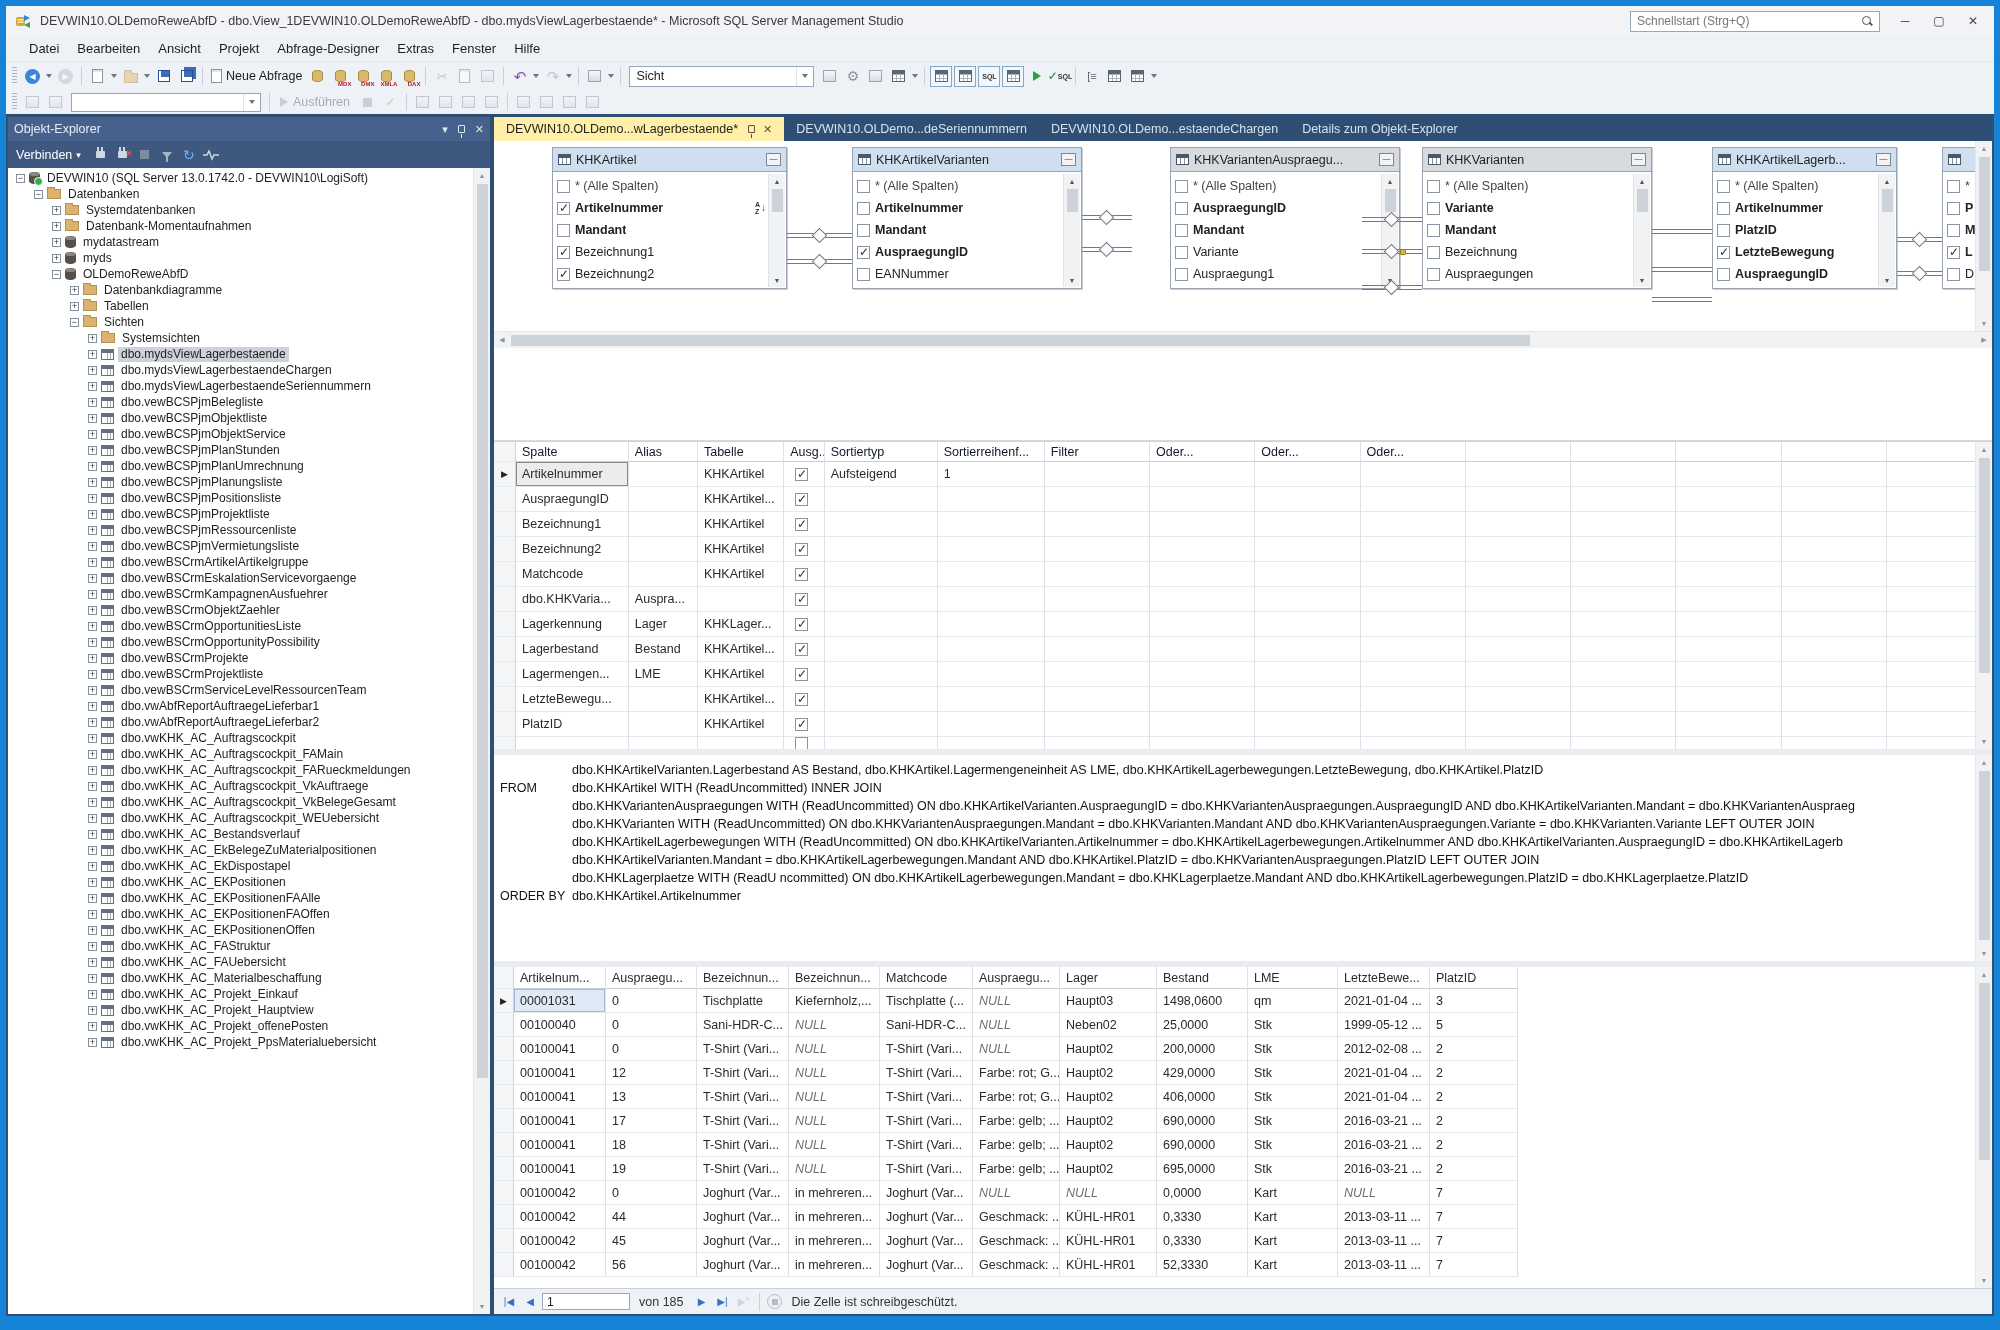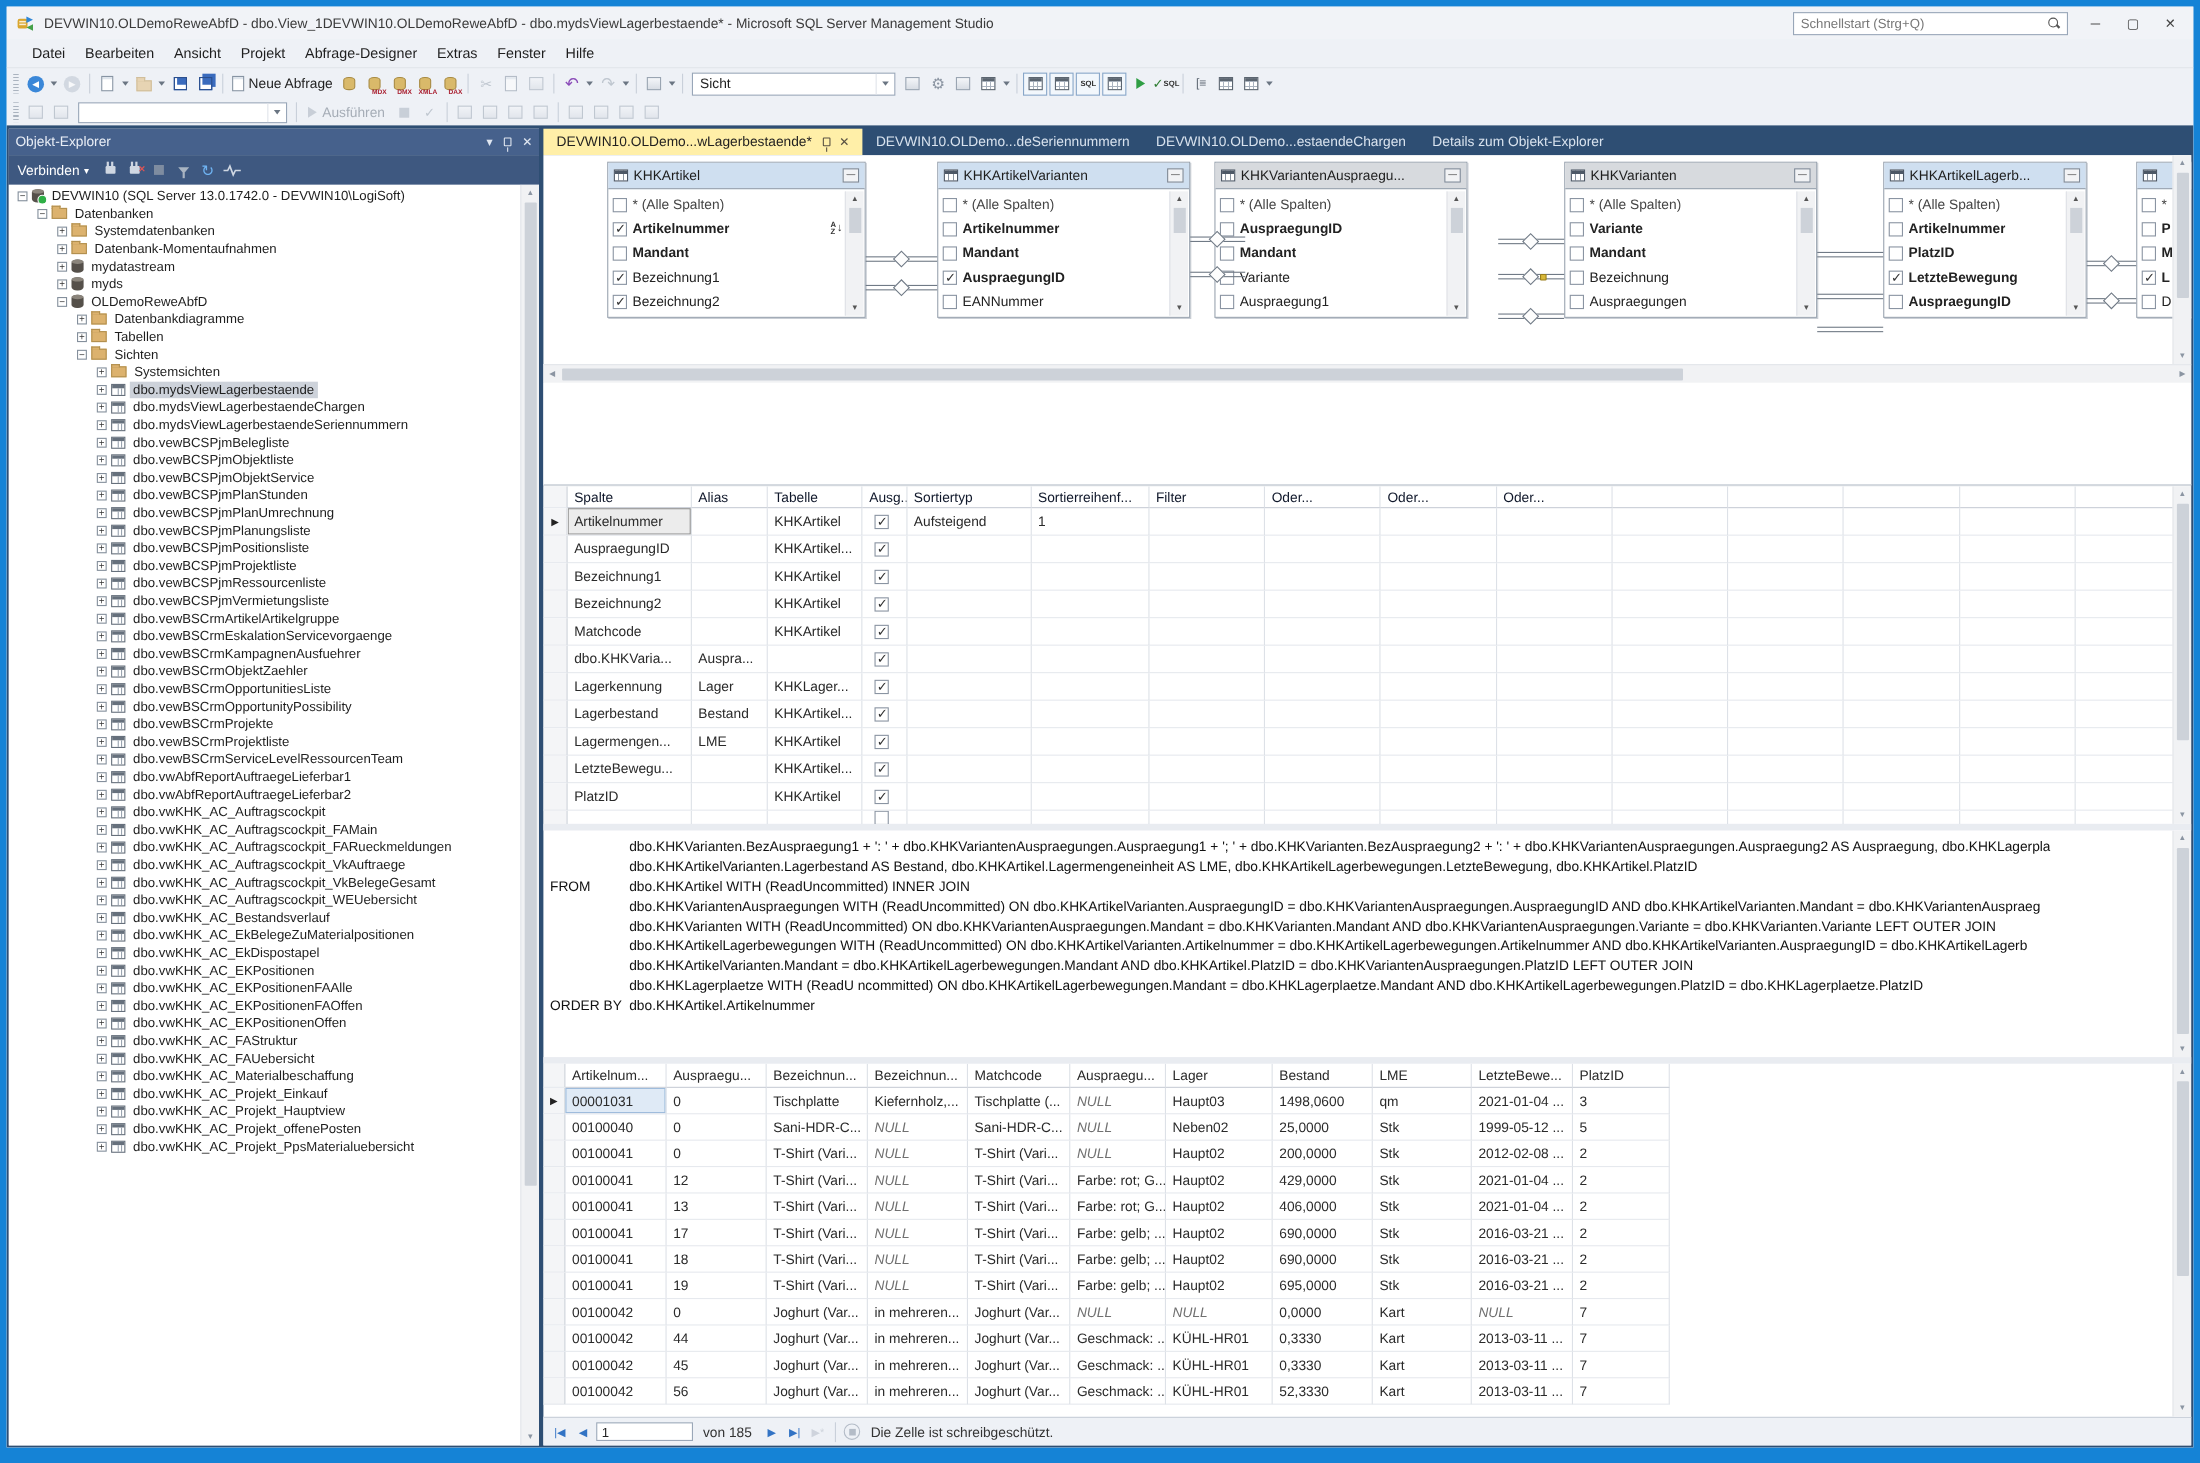--- a/index.html
+++ b/index.html
@@ -852,21 +852,21 @@
                     <span class="cb"></span>
                     <span class="lbl">EANNummer</span>
                   </div>
                 </div>
                 <div class="tbox-scroll">
                   <span class="arr">▲</span>
                   <span class="mid"></span>
                   <span class="arr">▼</span>
                 </div>
               </div>
-              <div class="tbox" style="left: 610px; top: 6px; width: 230px;">
+              <div class="tbox" style="left: 676px; top: 6px; width: 230px;">
                 <div class="tbox-head grey">
                   <span class="tbl-ic"></span>
                   <span class="tbox-name">KHKVariantenAuspraegu...</span>
                   <span class="minbtn">—</span>
                 </div>
                 <div class="tbox-body">
                   <div class="crow">
                     <span class="cb"></span>
                     <span class="lbl all">* (Alle Spalten)</span>
                   </div>
@@ -1328,21 +1328,20 @@
               <span class="" style="flex: 1 1 0%;"></span>
               <span class="arr">▼</span>
             </div>
           </div>
 
         <div class="gap"></div>
 
         <div class="sqlpane" id="sqlpane">
             <div class="sql-line">
               <span class="sql-kw"></span>
-              <span class="sql-body">dbo.KHKVarianten.BezAuspraegung1 + ': ' + dbo.KHKVariantenAuspraegungen.Auspraegung1 + '; ' + dbo.KHKVarianten.BezAuspraegung2 + ': ' + dbo.KHKVariantenAuspraegungen.Auspraegung2 AS Auspraegung, dbo.KHKLagerpla</span>
             </div>
             <div class="sql-line">
               <span class="sql-kw"></span>
               <span class="sql-body">dbo.KHKArtikelVarianten.Lagerbestand AS Bestand, dbo.KHKArtikel.Lagermengeneinheit AS LME, dbo.KHKArtikelLagerbewegungen.LetzteBewegung, dbo.KHKArtikel.PlatzID</span>
             </div>
             <div class="sql-line">
               <span class="sql-kw">FROM</span>
               <span class="sql-body">dbo.KHKArtikel WITH (ReadUncommitted) INNER JOIN</span>
             </div>
             <div class="sql-line">

